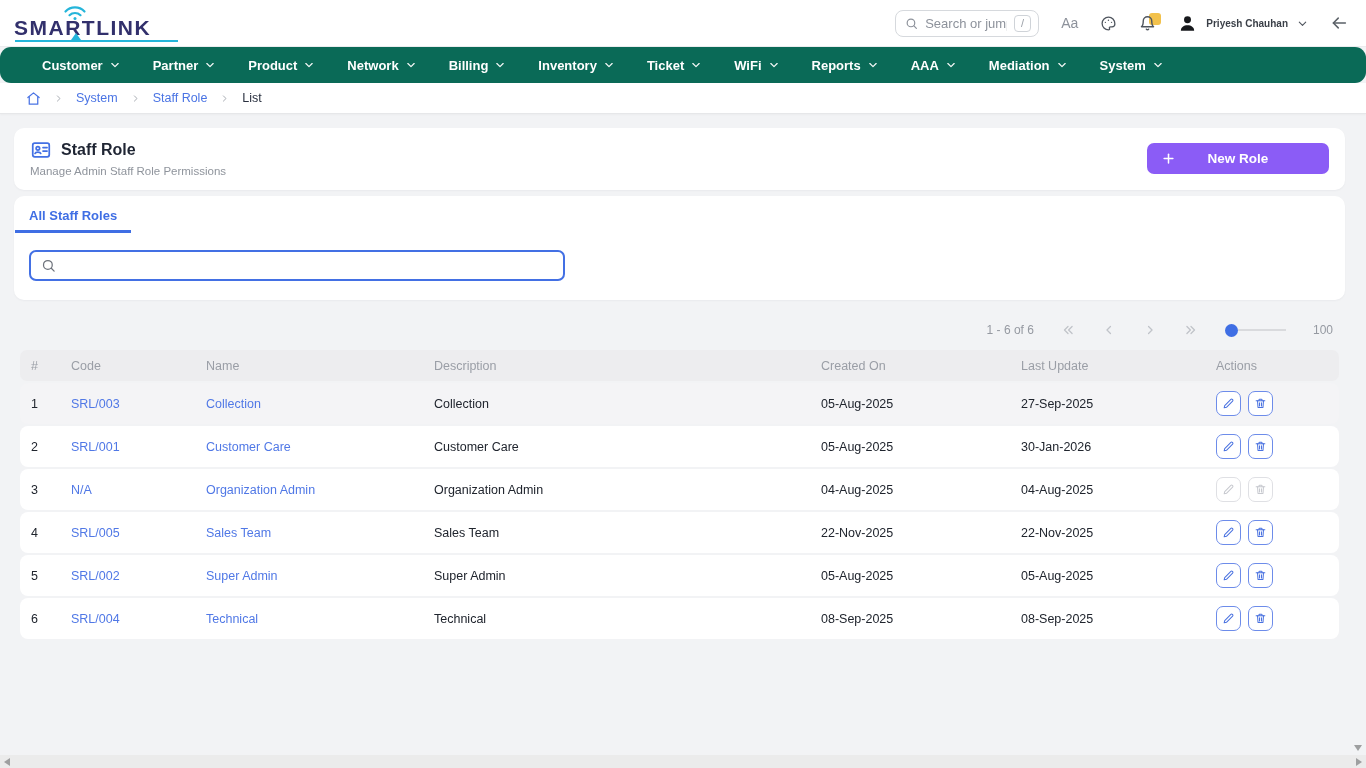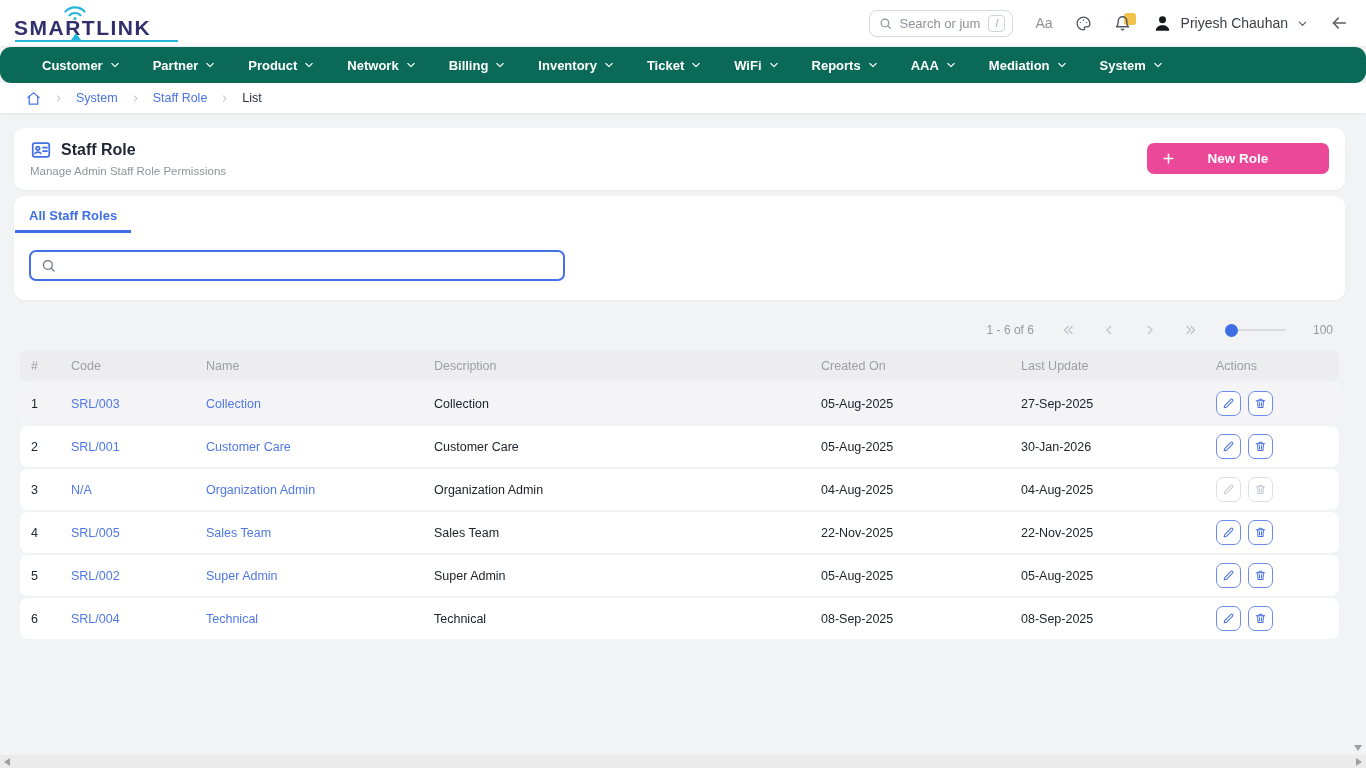--- a/index.html
+++ b/index.html
@@ -22,21 +22,21 @@
   .global-search svg { width:13px; height:13px; flex:0 0 auto; }
   .global-search .gs-text { flex:1; white-space:nowrap; overflow:hidden; }
   .kbd { border:1px solid #cfd3d8; border-radius:4px; font-size:11px; color:#9ba0a8; padding:1px 6px; line-height:13px; }
   .aa { font-size:14px; color:#8d929b; cursor:pointer; }
   .icon-plain { width:17px; height:17px; color:#4f555e; cursor:pointer; display:block; }
   .bell-wrap { position:relative; cursor:pointer; }
   .bell-badge { position:absolute; top:-2px; right:-5px; width:12px; height:12px; background:#f2c14b; border-radius:3px; z-index:0; }
   .bell-wrap svg { position:relative; z-index:1; }
   .user { display:flex; align-items:center; gap:9px; cursor:pointer; }
   .user .avatar { width:19px; height:19px; color:#17191c; }
-  .user .uname { font-size:14px; color:#3a3f47; }
+  .user .uname { font-size:10px; color:#3a3f47;font-weight:bold; }
   .user .chev { width:11px; height:11px; color:#4f555e; }
   .back-arrow { width:18px; height:18px; color:#5a6067; cursor:pointer; }
 
   
   .navbar { height:36px; background:#0a6a57; display:flex; align-items:center; padding:0 42px; gap:33px;border-radius:11px; }
   .nav-item { color:#fff; font-size:13px; font-weight:600; display:flex; align-items:center; gap:7px; cursor:pointer; white-space:nowrap; }
   .nav-item svg { width:10px; height:10px; opacity:.95; }
 
   
   .breadcrumb { height:31px; background:#fff; display:flex; align-items:center; padding:0 26px; gap:13px; border-bottom:1px solid #e6e7e9; box-shadow:0 1px 2px rgba(0,0,0,.03); font-size:12.5px; }
@@ -46,21 +46,21 @@
   .bc-current { color:#2a3140; font-weight:500; }
 
   
   main { padding:14px 21px 0 14px; }
   .card { background:#fff; border-radius:10px; box-shadow:0 1px 2px rgba(16,24,40,.04); }
   .head-card { display:flex; justify-content:space-between; align-items:center; padding:11px 16px 13px; }
   .title-row { display:flex; align-items:center; gap:9px; }
   .title-row svg { width:22px; height:22px; color:#4370e4; }
   .page-title { font-size:16px; font-weight:700; color:#1f2533; }
   .subtitle { font-size:11.5px; color:#8f949c; margin-top:4px; }
-  .btn-primary { position:relative; width:182px; height:31px; background:#ec4899; border:none; border-radius:7px; color:#fff; font-size:13.5px; font-weight:600; font-family:inherit; display:flex; align-items:center; justify-content:center; cursor:pointer; }
+  .btn-primary { position:relative; width:182px; height:31px; background:#8b5cf6; border:none; border-radius:7px; color:#fff; font-size:13.5px; font-weight:600; font-family:inherit; display:flex; align-items:center; justify-content:center; cursor:pointer; }
   .btn-primary svg { position:absolute; left:14px; width:15px; height:15px; }
 
   .tab-card { margin-top:6px; padding-bottom:19px; }
   .tab { display:inline-block; padding:12px 14px 7px; color:#3f6ee4; font-size:13px; font-weight:600; border-bottom:3px solid #3f6ee4; margin-left:1px; cursor:pointer; }
   .search-row { padding:17px 15px 0; }
   .search-box { display:flex; align-items:center; gap:9px; width:536px; height:31px; border:2px solid #4370e4; border-radius:7px; padding:0 10px; background:#fff; }
   .search-box svg { width:15px; height:15px; color:#6d727b; flex:0 0 auto; }
   .search-box input { border:none; outline:none; flex:1; font-size:13px; font-family:inherit; color:#2a3140; background:transparent; }
   .search-box input::placeholder { color:#9aa0a8; }
 

